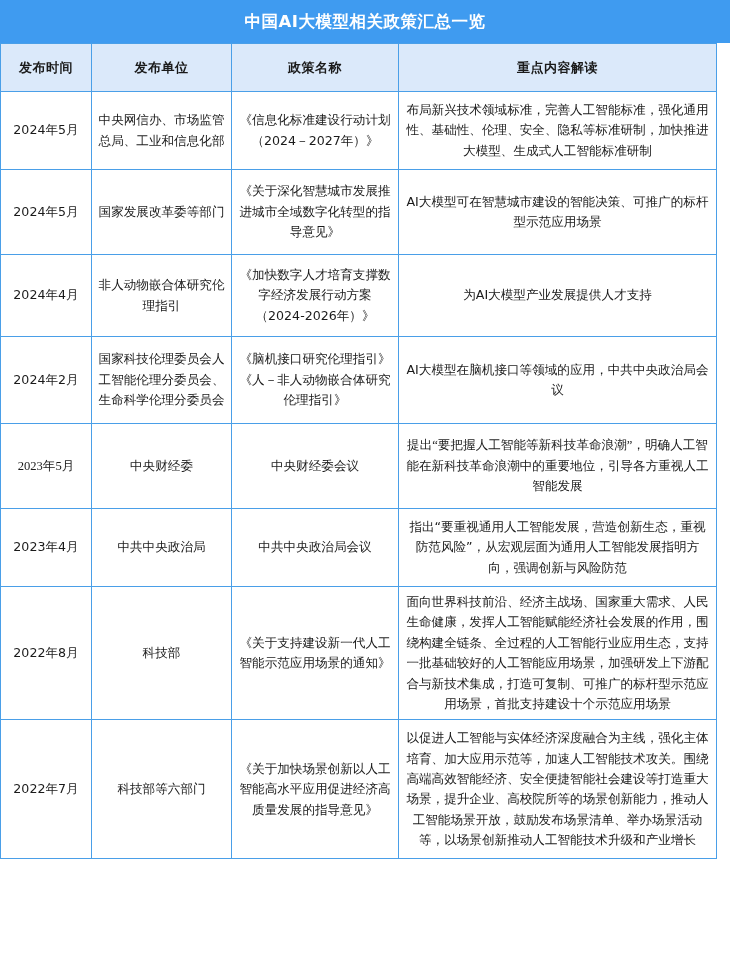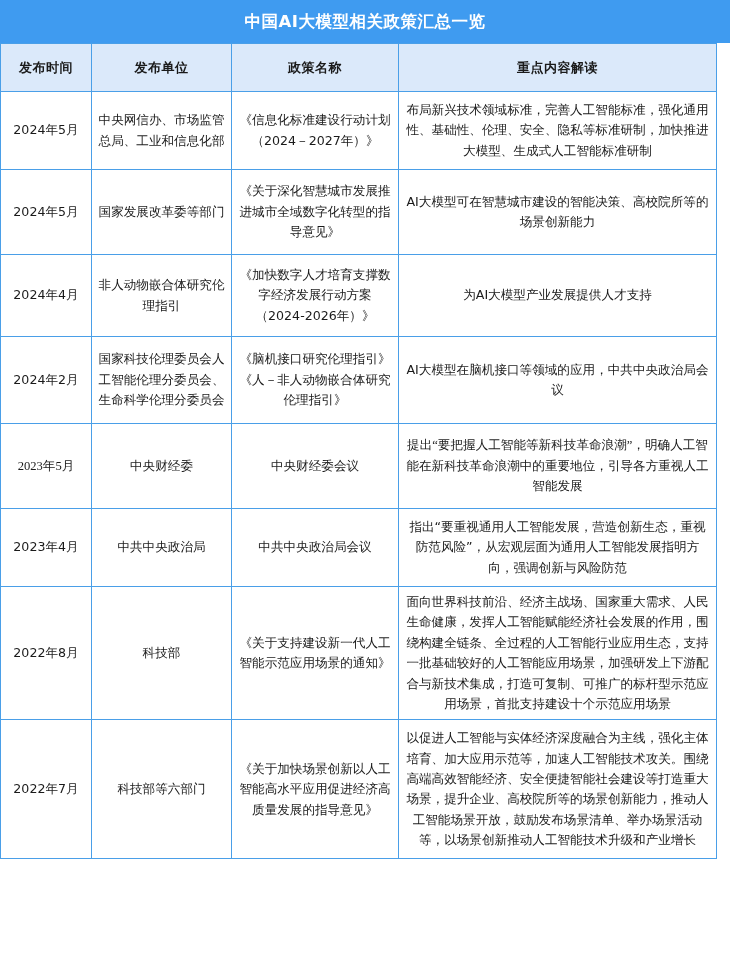--- a/index.html
+++ b/index.html
@@ -112,21 +112,21 @@
         <tr data-row="1">
           <td class="col-date">2024年5月</td>
           <td class="col-org">中央网信办、市场监管总局、工业和信息化部</td>
           <td class="col-name">《信息化标准建设行动计划（2024－2027年）》</td>
           <td class="col-desc">布局新兴技术领域标准，完善人工智能标准，强化通用性、基础性、伦理、安全、隐私等标准研制，加快推进大模型、生成式人工智能标准研制</td>
         </tr>
         <tr data-row="2">
           <td class="col-date">2024年5月</td>
           <td class="col-org">国家发展改革委等部门</td>
           <td class="col-name">《关于深化智慧城市发展推进城市全域数字化转型的指导意见》</td>
-          <td class="col-desc">AI大模型可在智慧城市建设的智能决策、高校院所等的场景创新能力</td>
+          <td class="col-desc">AI大模型可在智慧城市建设的智能决策、可推广的标杆型示范应用场景</td>
         </tr>
         <tr data-row="3">
           <td class="col-date">2024年4月</td>
           <td class="col-org">非人动物嵌合体研究伦理指引</td>
           <td class="col-name">《加快数字人才培育支撑数字经济发展行动方案（2024-2026年）》</td>
           <td class="col-desc">为AI大模型产业发展提供人才支持</td>
         </tr>
         <tr data-row="4">
           <td class="col-date">2024年2月</td>
           <td class="col-org">国家科技伦理委员会人工智能伦理分委员会、生命科学伦理分委员会</td>

